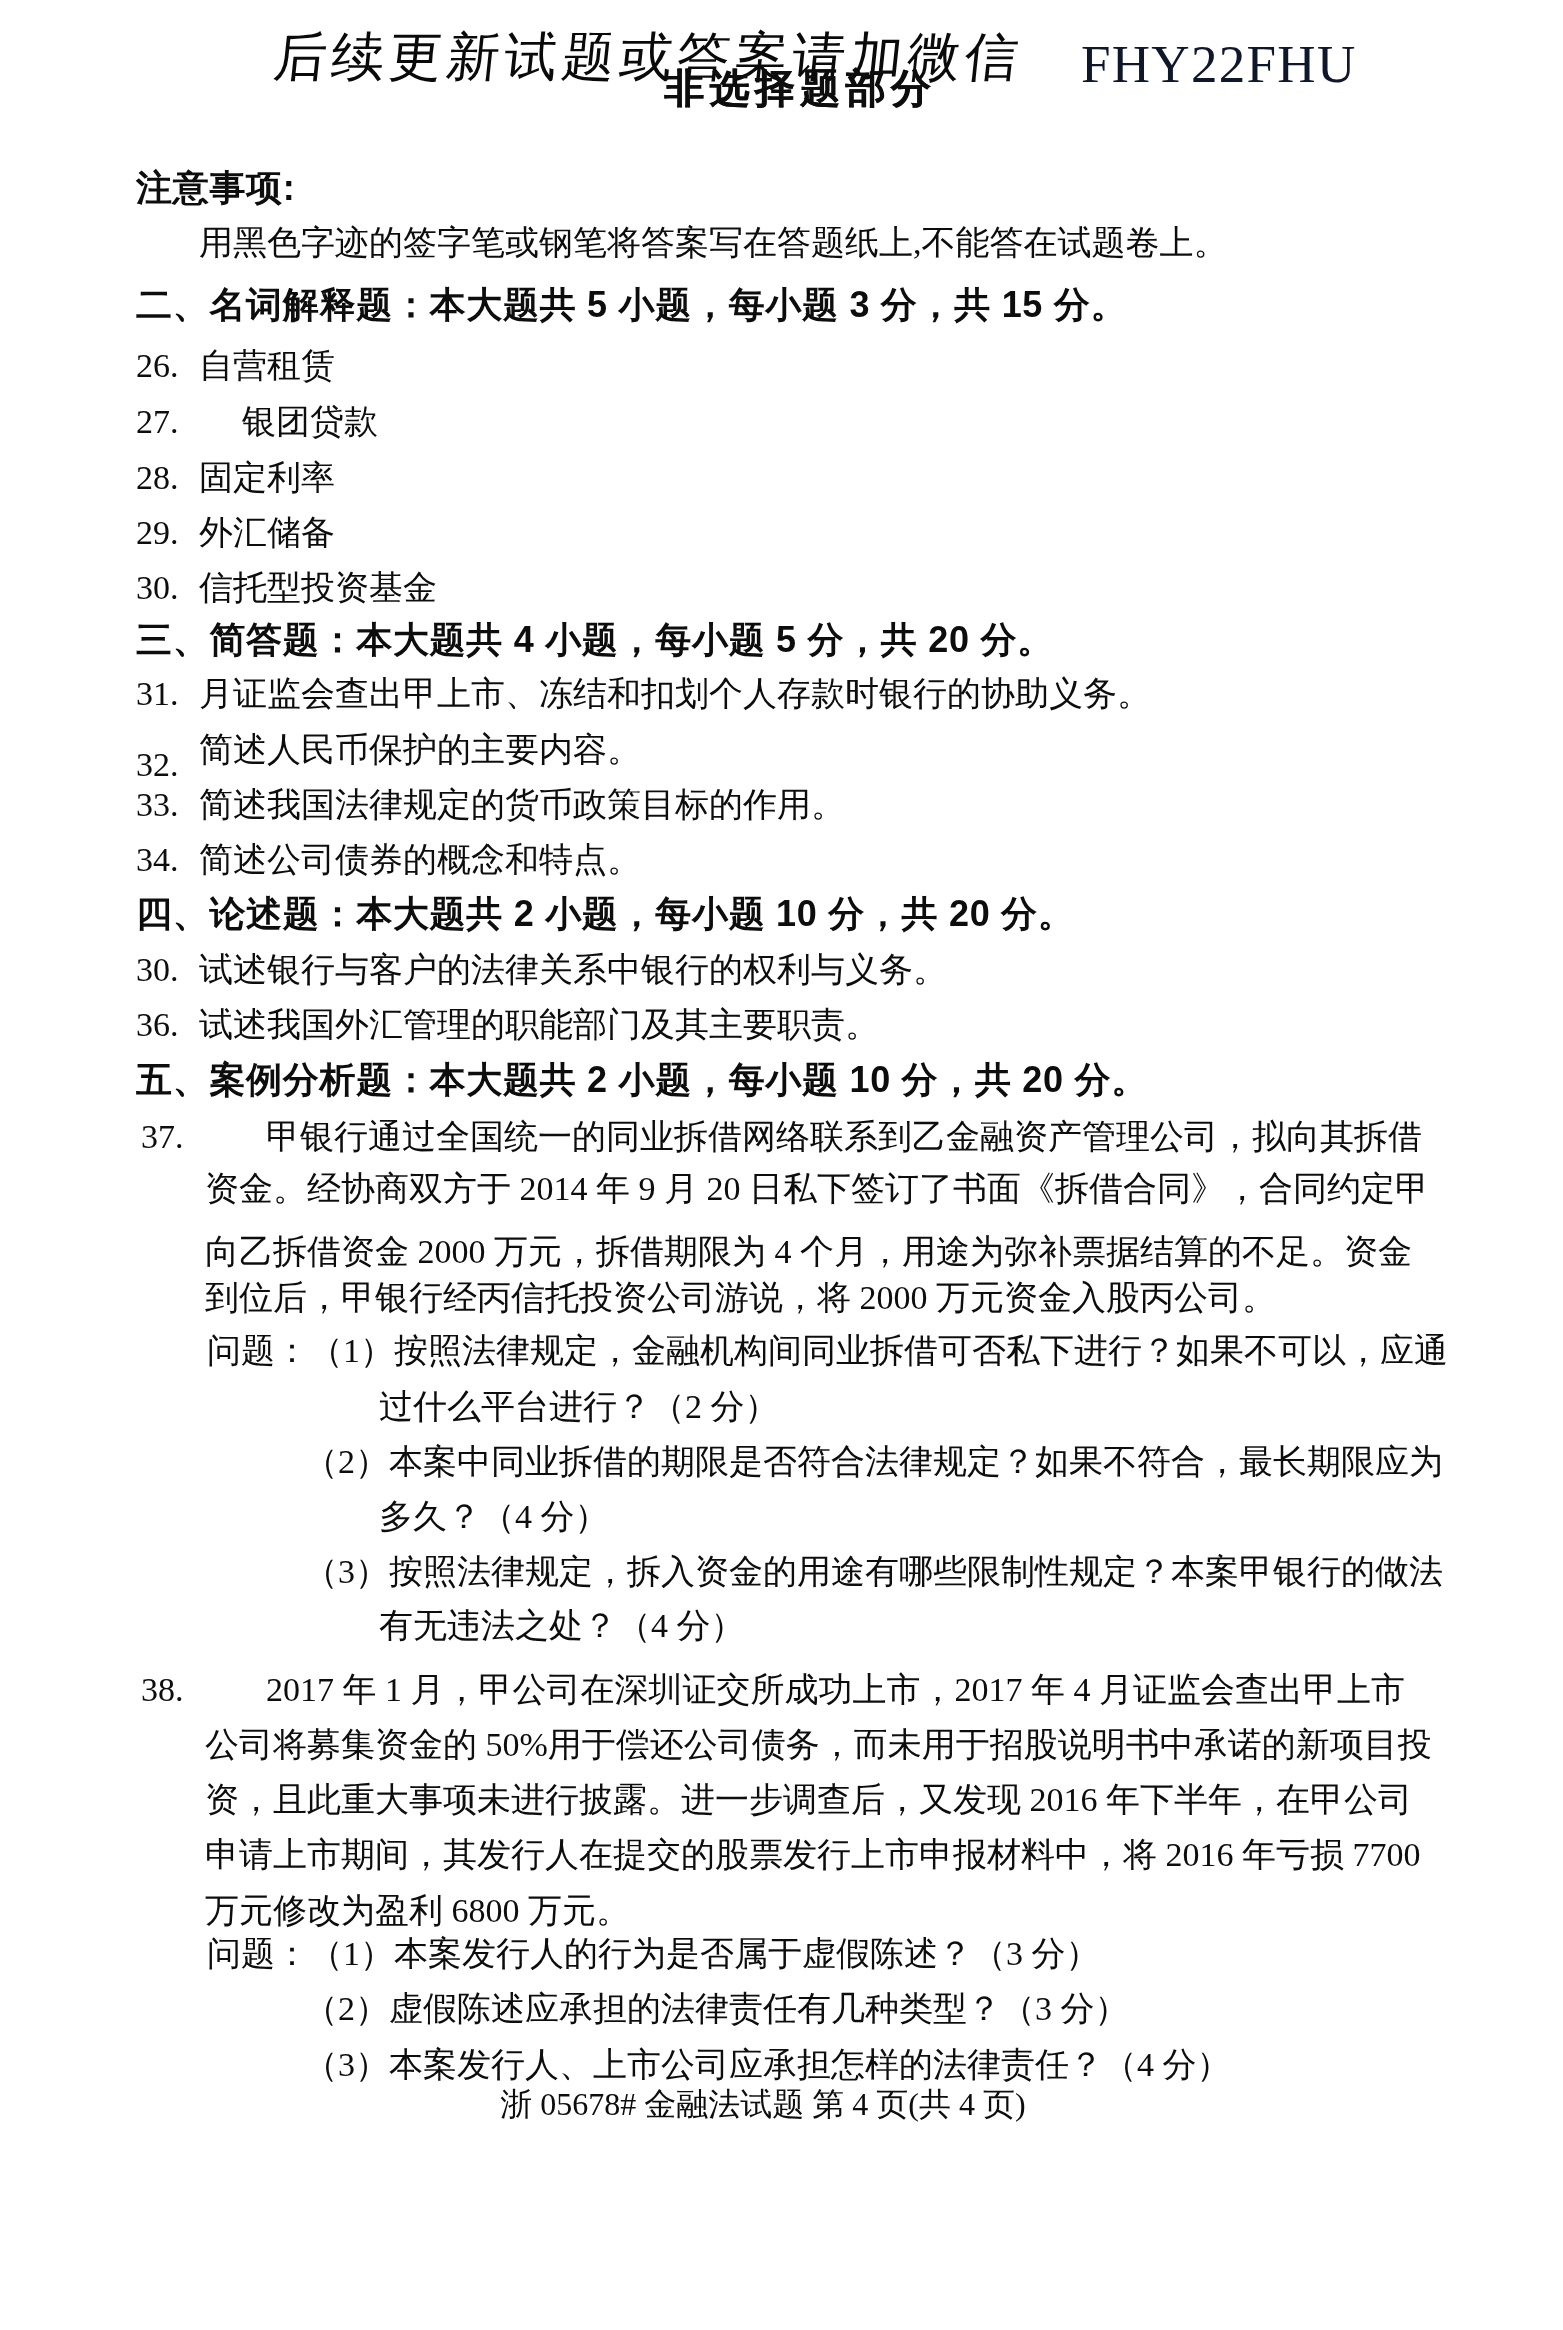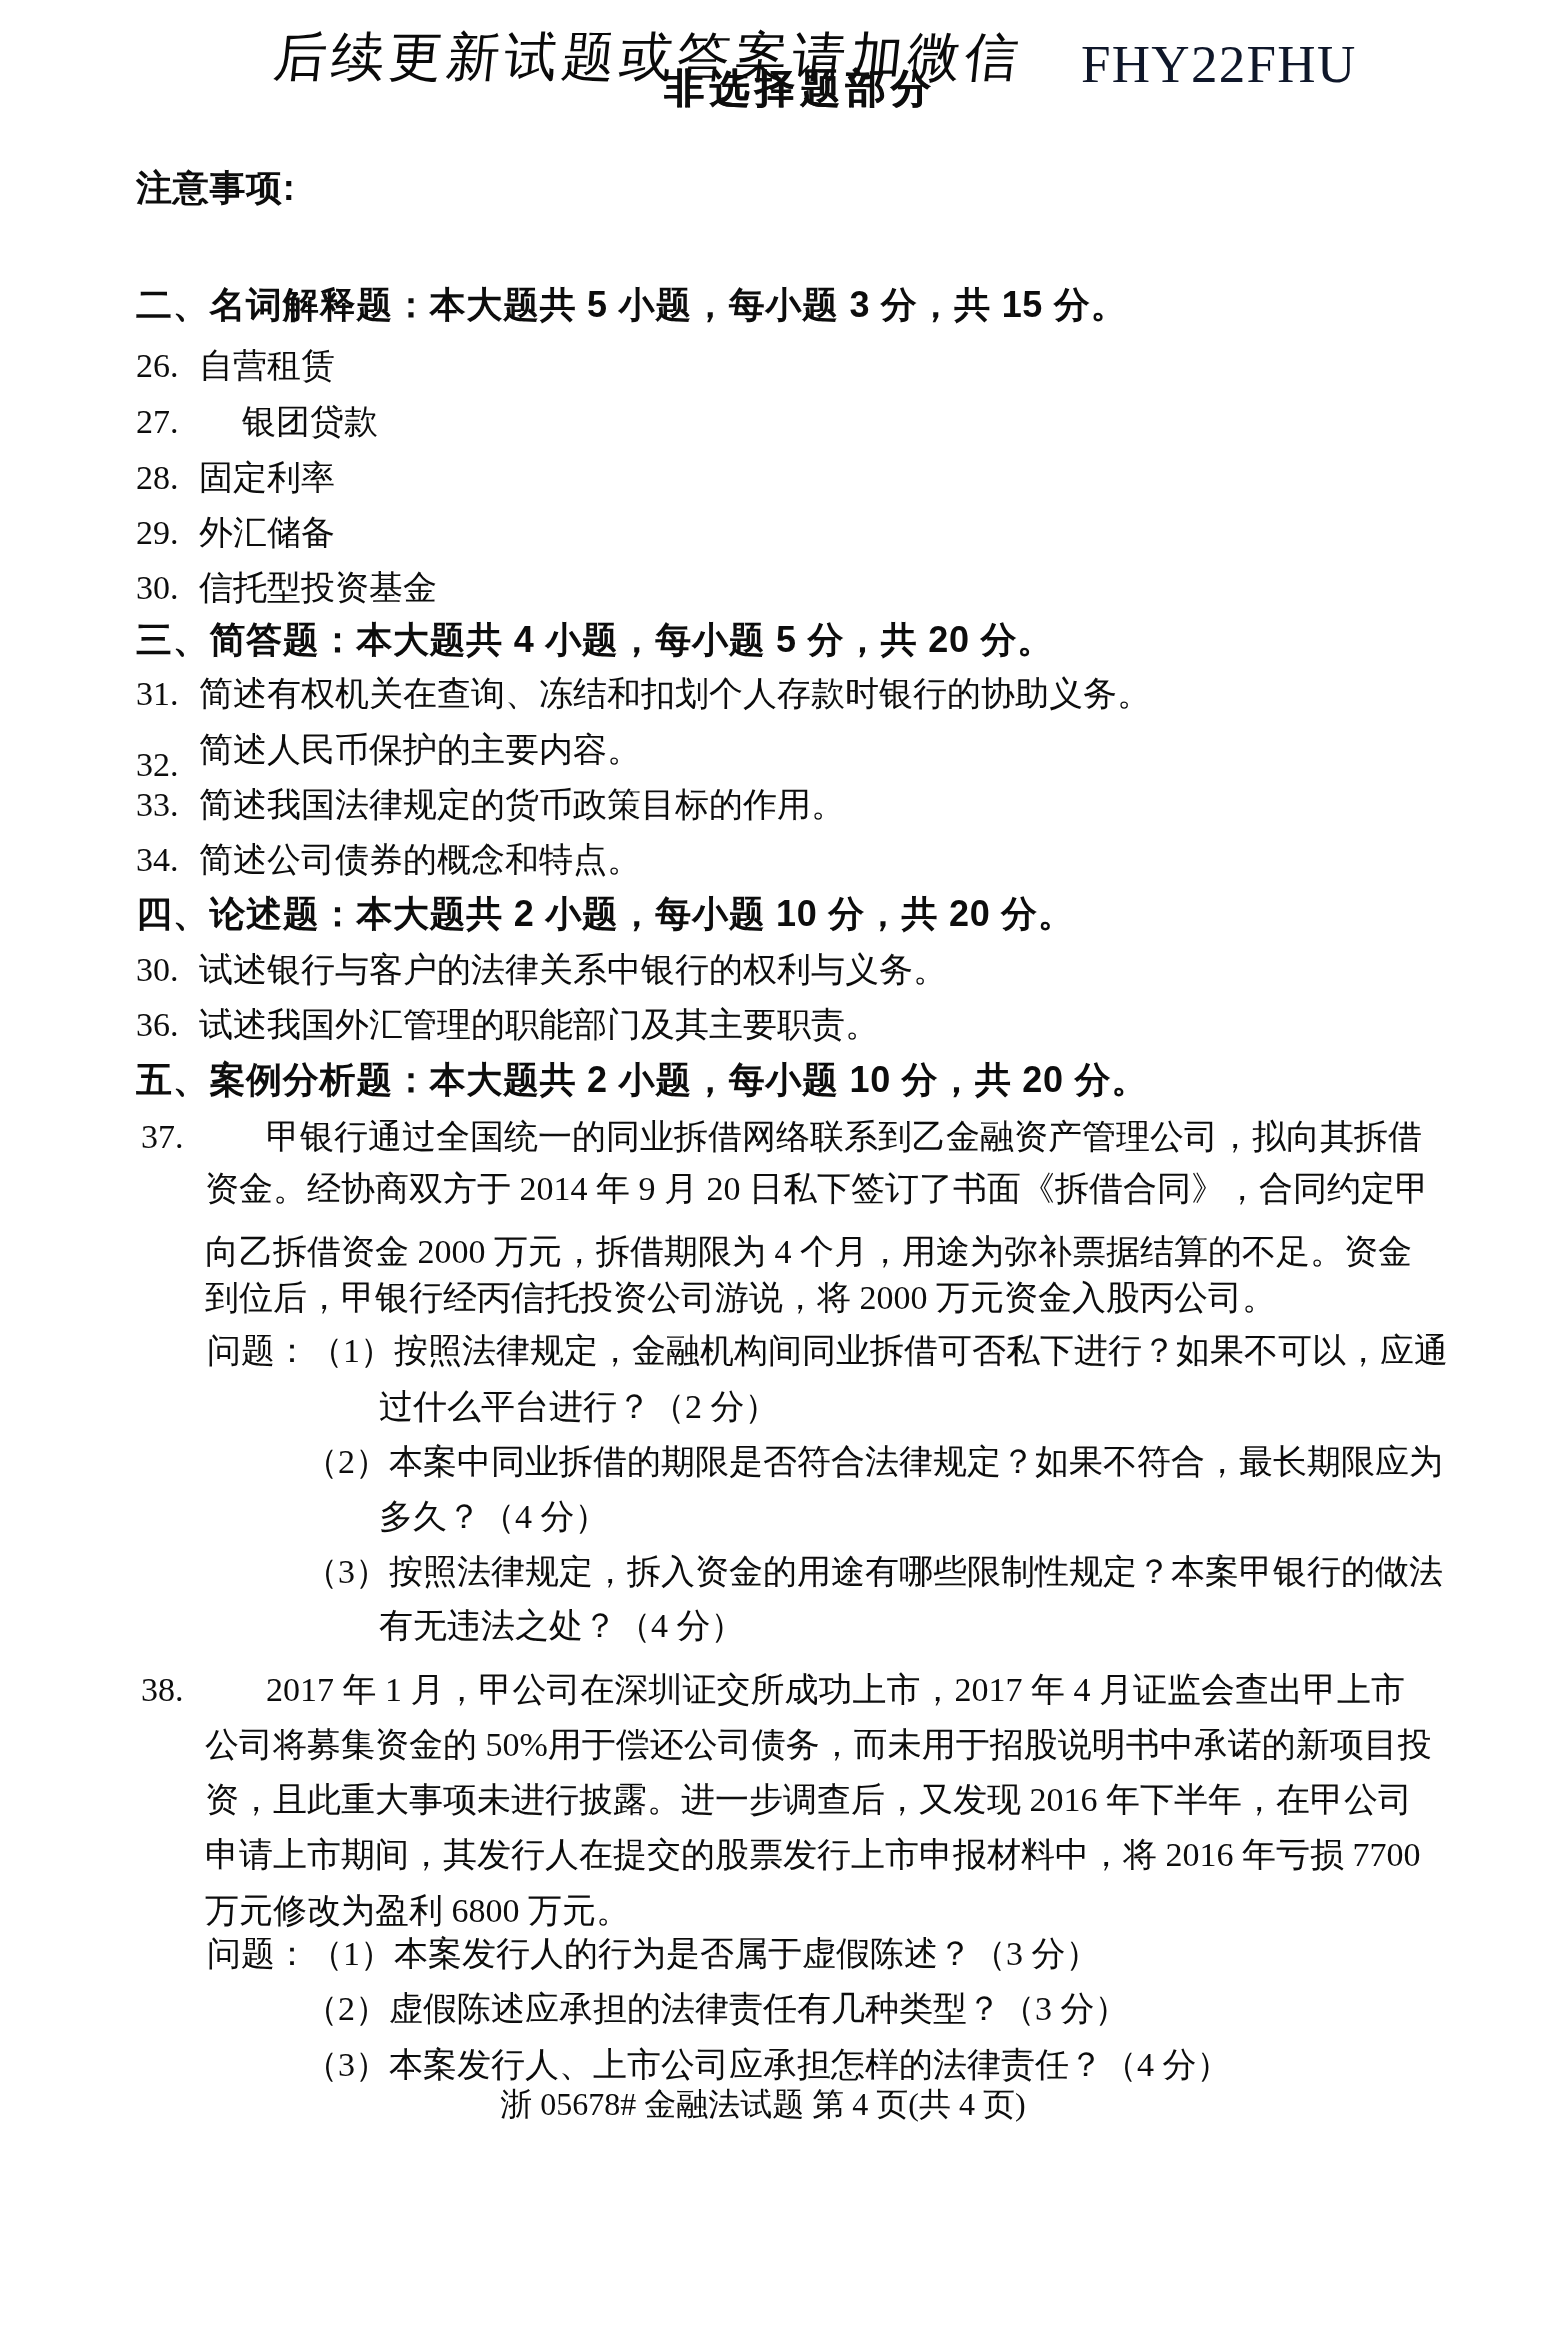--- a/index.html
+++ b/index.html
@@ -48,36 +48,37 @@
 </head>
 <body>
 
 <div class="page">
 
   <div class="watermark-cn">后续更新试题或答案请加微信</div>
   <div class="watermark-code">FHY22FHU</div>
   <div class="page-title">非选择题部分</div>
 
   <div class="hd" style="top:166px;left:136px;">注意事项:</div>
+  <div class="t" style="top:221px;left:199px;">用黑色字迹的签字笔或钢笔将答案写在答题纸上,不能答在试题卷上。</div>
 
   <div class="hd" style="top:283px;left:136px;">二、名词解释题：本大题共 5 小题，每小题 3 分，共 15 分。</div>
   <div class="t num" style="top:344px;left:136px;">26.</div>
   <div class="t" style="top:344px;left:199px;">自营租赁</div>
   <div class="t num" style="top:400px;left:136px;">27.</div>
   <div class="t" style="top:400px;left:199px;margin-left:43px;">银团贷款</div>
   <div class="t num" style="top:456px;left:136px;">28.</div>
   <div class="t" style="top:456px;left:199px;">固定利率</div>
   <div class="t num" style="top:511px;left:136px;">29.</div>
   <div class="t" style="top:511px;left:199px;">外汇储备</div>
   <div class="t num" style="top:566px;left:136px;">30.</div>
   <div class="t" style="top:566px;left:199px;">信托型投资基金</div>
 
   <div class="hd" style="top:618px;left:136px;">三、简答题：本大题共 4 小题，每小题 5 分，共 20 分。</div>
   <div class="t num" style="top:672px;left:136px;">31.</div>
-  <div class="t" style="top:672px;left:199px;">简述有权机关在查询、冻结和扣划个人存款时银行的协助义务。</div>
+  <div class="t" style="top:672px;left:199px;">月证监会查出甲上市、冻结和扣划个人存款时银行的协助义务。</div>
   <div class="t num" style="top:728px;left:136px;margin-top:15px;">32.</div>
   <div class="t" style="top:728px;left:199px;">简述人民币保护的主要内容。</div>
   <div class="t num" style="top:783px;left:136px;">33.</div>
   <div class="t" style="top:783px;left:199px;">简述我国法律规定的货币政策目标的作用。</div>
   <div class="t num" style="top:838px;left:136px;">34.</div>
   <div class="t" style="top:838px;left:199px;">简述公司债券的概念和特点。</div>
 
   <div class="hd" style="top:892px;left:136px;">四、论述题：本大题共 2 小题，每小题 10 分，共 20 分。</div>
   <div class="t num" style="top:948px;left:136px;">30.</div>
   <div class="t" style="top:948px;left:199px;">试述银行与客户的法律关系中银行的权利与义务。</div>

